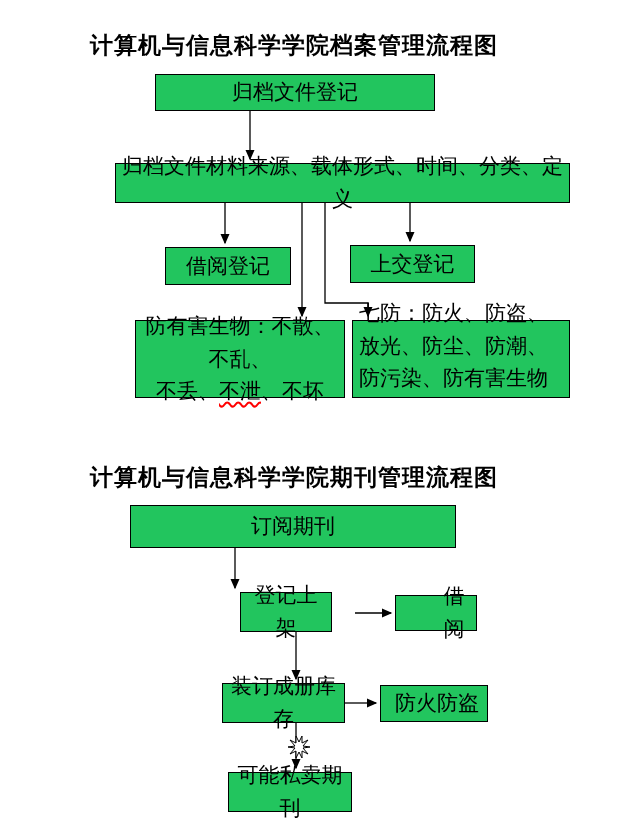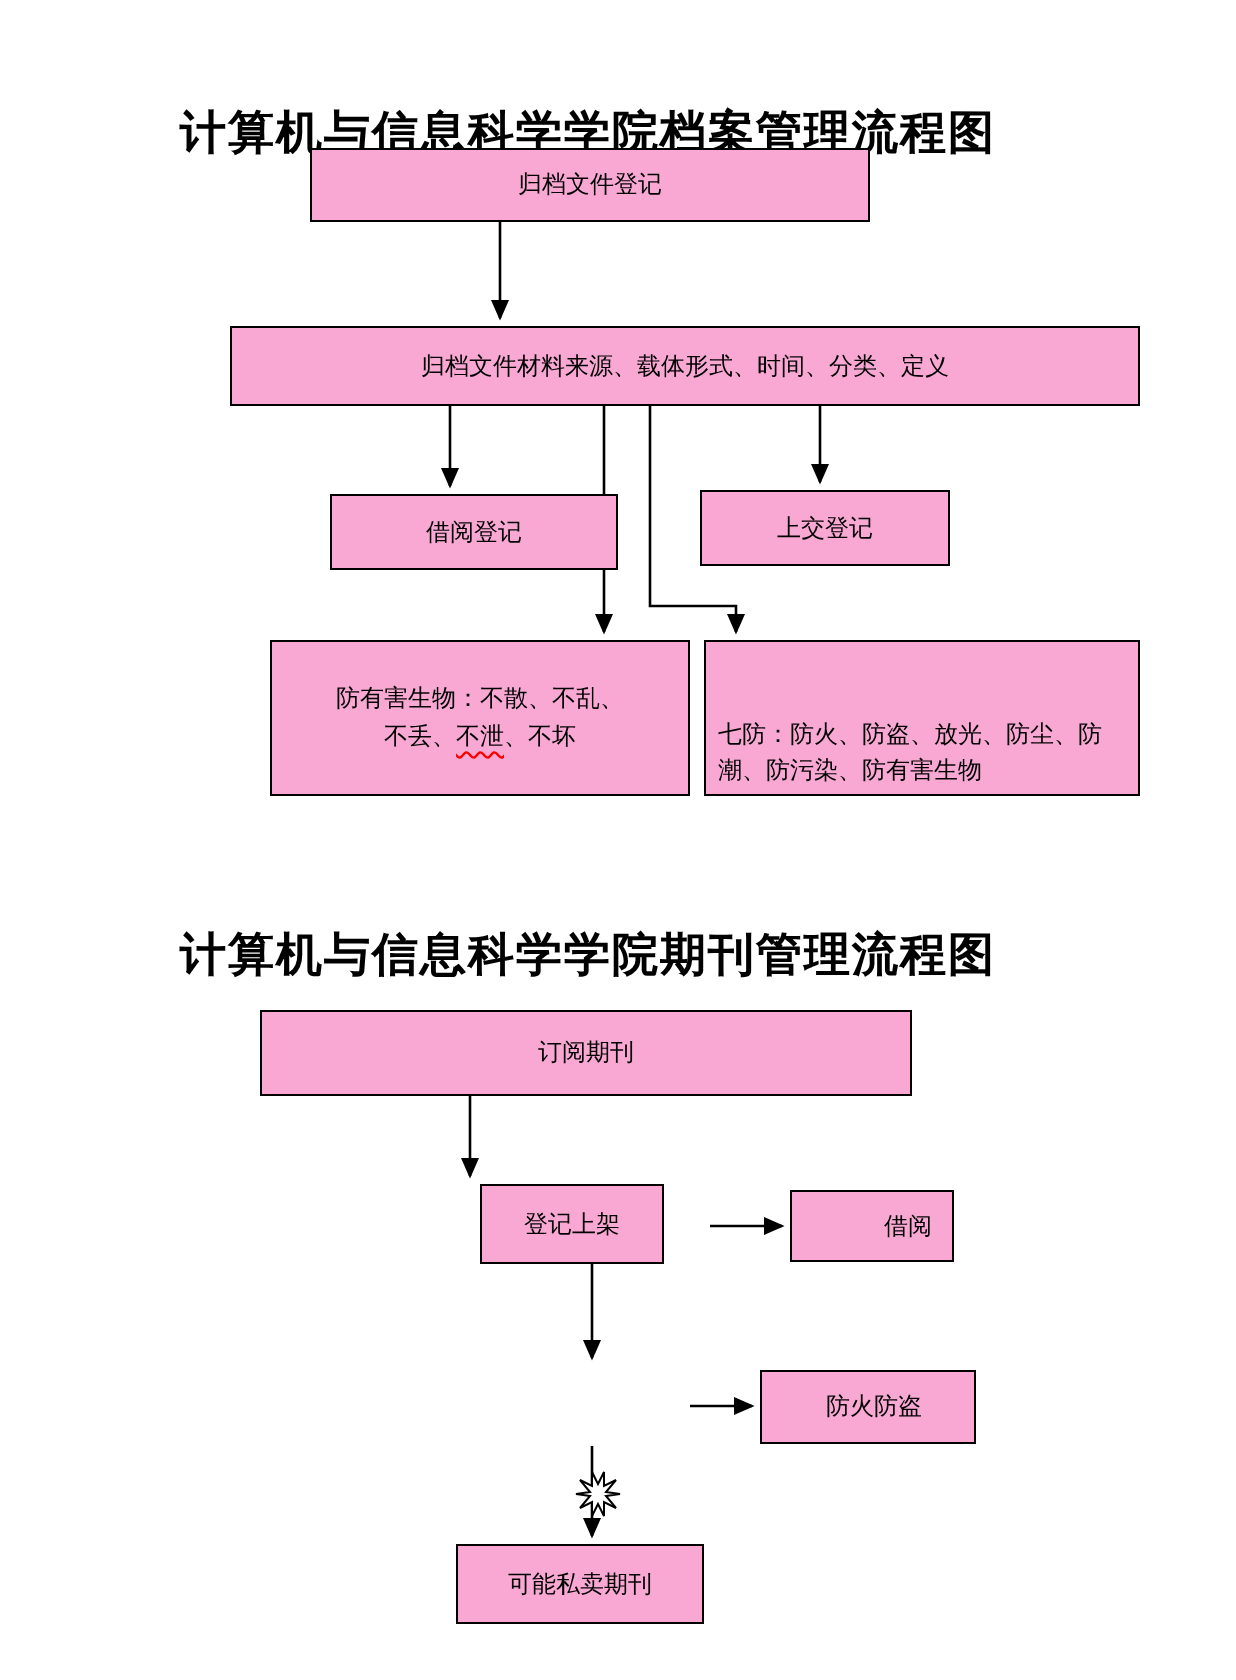--- a/index.html
+++ b/index.html
@@ -16,26 +16,26 @@
   .fc-title {
     position: absolute;
     font-weight: bold;
     font-size: 23px;
     letter-spacing: 1px;
     white-space: nowrap;
   }
   .node {
     position: absolute;
     border: 1px solid #000000;
-    background: #f9a8d4;
+    background: #22c55e;
     display: flex;
     align-items: center;
     justify-content: center;
     text-align: center;
-    font-size: 12px;
+    font-size: 21px;
     line-height: 1.55;
     padding: 2px 6px;
   }
   .node.left-align {
     justify-content: flex-start;
     text-align: left;
     align-items: flex-end;
     padding-top: 6px;
   }
   .connectors {
@@ -70,31 +70,31 @@
     <polyline points="325,203 325,303 368,303 368,316" fill="none" stroke="#000" stroke-width="1.3" marker-end="url(#arrow)"></polyline>
 
     <line x1="235" y1="548" x2="235" y2="588" stroke="#000" stroke-width="1.3" marker-end="url(#arrow)"></line>
     <line x1="355" y1="613" x2="391" y2="613" stroke="#000" stroke-width="1.3" marker-end="url(#arrow)"></line>
     <line x1="296" y1="632" x2="296" y2="679" stroke="#000" stroke-width="1.3" marker-end="url(#arrow)"></line>
     <line x1="345" y1="703" x2="376" y2="703" stroke="#000" stroke-width="1.3" marker-end="url(#arrow)"></line>
     <line x1="296" y1="723" x2="296" y2="768" stroke="#000" stroke-width="1.3" marker-end="url(#arrow)"></line>
     <polygon points="310,747 303,746 308,740 302,743 302,736 299,742 296,736 296,743 290,740 295,746 288,747 295,748 290,754 296,751 296,758 299,752 302,758 302,751 308,754 303,748" fill="#ffffff" stroke="#000000" stroke-width="1"></polygon>
   </svg>
 
-  <div class="fc-title" style="left:90px; top:30px;margin-top:21px;">计算机与信息科学学院档案管理流程图</div>
+  <div class="fc-title" style="left:90px; top:30px;">计算机与信息科学学院档案管理流程图</div>
 
   <div class="node" style="left:155px; top:74px; width:280px; height:37px;">
     <span>归档文件登记</span>
   </div>
 
   <div class="node" style="left:115px; top:163px; width:455px; height:40px;">
     <span>归档文件材料来源、载体形式、时间、分类、定义</span>
   </div>
 
-  <div class="node" style="left:165px; top:247px; width:144px; height:38px;">
+  <div class="node" style="left:165px; top:247px; width:126px; height:38px;">
     <span>借阅登记</span>
   </div>
 
   <div class="node" style="left:350px; top:245px; width:125px; height:38px;">
     <span>上交登记</span>
   </div>
 
   <div class="node" style="left:135px; top:320px; width:210px; height:78px;">
     <div>
       <span>防有害生物：不散、不乱、</span><br>
@@ -113,20 +113,23 @@
   </div>
 
   <div class="node" style="left:240px; top:592px; width:92px; height:40px;">
     <span>登记上架</span>
   </div>
 
   <div class="node" style="left:395px; top:595px; width:82px; height:36px;padding-left:42px;">
     <span>借阅</span>
   </div>
 
+  <div class="node" style="left:222px; top:683px; width:123px; height:40px;">
+    <span>装订成册库存</span>
+  </div>
 
   <div class="node" style="left:380px; top:685px; width:108px; height:37px;padding-left:12px;">
     <span>防火防盗</span>
   </div>
 
   <div class="node" style="left:228px; top:772px; width:124px; height:40px;">
     <span>可能私卖期刊</span>
   </div>
 
 </div>

